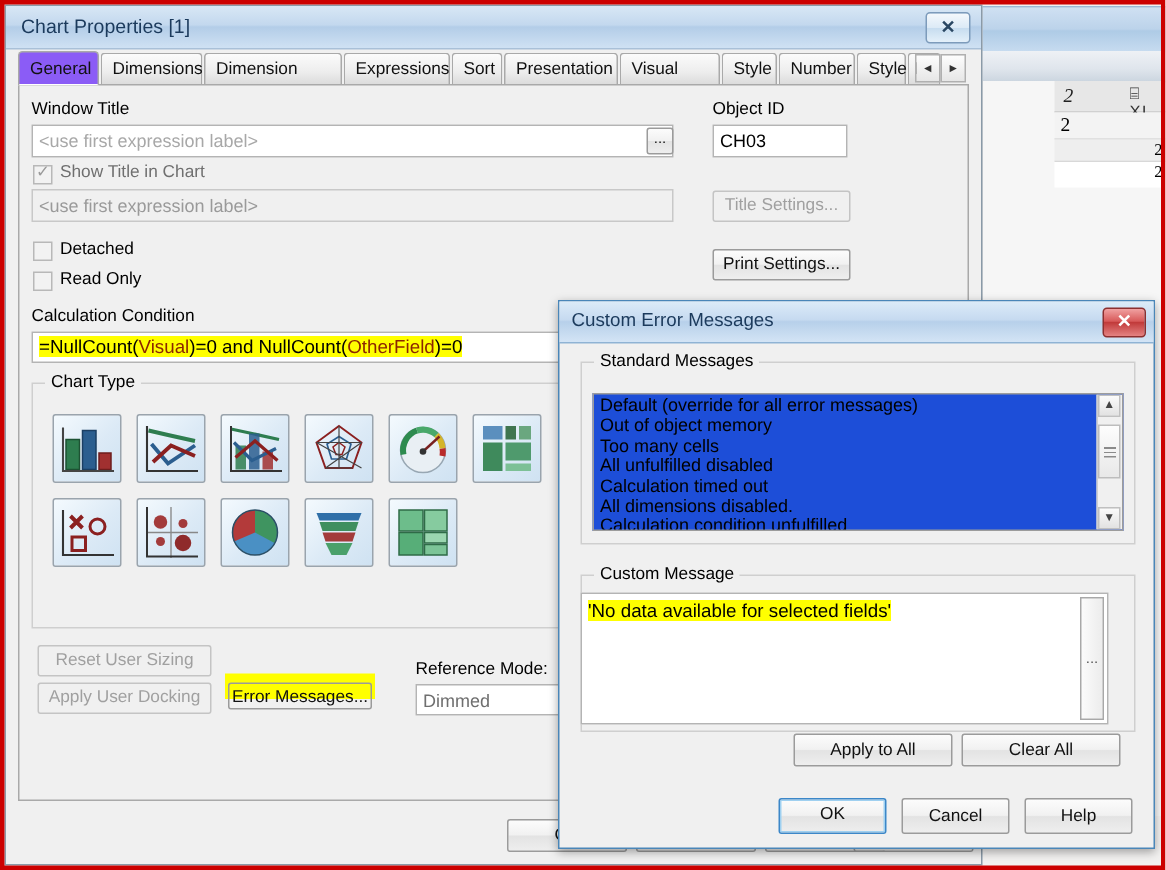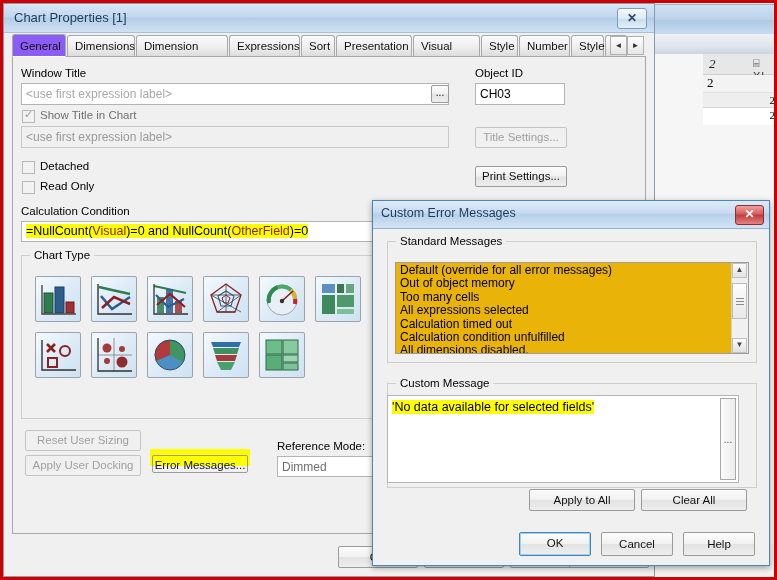--- a/index.html
+++ b/index.html
@@ -179,21 +179,21 @@
     height:27px;border-bottom:1px solid #8fb3d4;
   }
   #cem .win-title .txt{font-size:12.5px;top:5px;left:8px;}
   #cem .win-close{
     right:5px;top:4px;width:27px;height:18px;border-radius:3px;
     border:1px solid #8c2f2f;
     background:linear-gradient(to bottom,#f0a1a1 0%,#d85a5a 45%,#c13b3b 50%,#e48282 100%);
     color:#ffffff;line-height:17px;
   }
   .listbox{
-    position:absolute;background:#eab308;border:1px solid #9c9c9c;
+    position:absolute;background:#1d4ed8;border:1px solid #9c9c9c;
     box-sizing:border-box;overflow:hidden;
   }
   .listbox .row{
     font-size:12px;line-height:13.4px;padding-left:4px;color:#000;
     white-space:nowrap;font-family:"Liberation Sans",sans-serif;
   }
   .vscroll{
     position:absolute;right:0;top:0;bottom:0;width:16px;
     background:#f0f0f0;border-left:1px solid #cfcfcf;
   }
@@ -431,24 +431,24 @@
 
   <div class="group" style="left:14px;top:40px;width:370px;height:122px;">
     <span class="gtitle">Standard Messages</span>
   </div>
 
   <div class="listbox" style="left:22px;top:61px;width:354px;height:92px;">
     <div style="position:absolute;left:0;top:1px;right:17px;bottom:0;overflow:hidden;">
       <div class="row">Default (override for all error messages)</div>
       <div class="row">Out of object memory</div>
       <div class="row">Too many cells</div>
-      <div class="row">All expressions selected</div>
+      <div class="row">All unfulfilled disabled</div>
       <div class="row">Calculation timed out</div>
+      <div class="row">All dimensions disabled.</div>
       <div class="row">Calculation condition unfulfilled</div>
-      <div class="row">All dimensions disabled.</div>
 
     </div>
     <div class="vscroll">
       <div class="arw" style="top:0;">▲</div>
       <div class="thumb" style="top:20px;height:36px;"></div>
       <div class="arw" style="bottom:0;">▼</div>
     </div>
   </div>
 
   <div class="group" style="left:14px;top:182px;width:370px;height:105px;">

